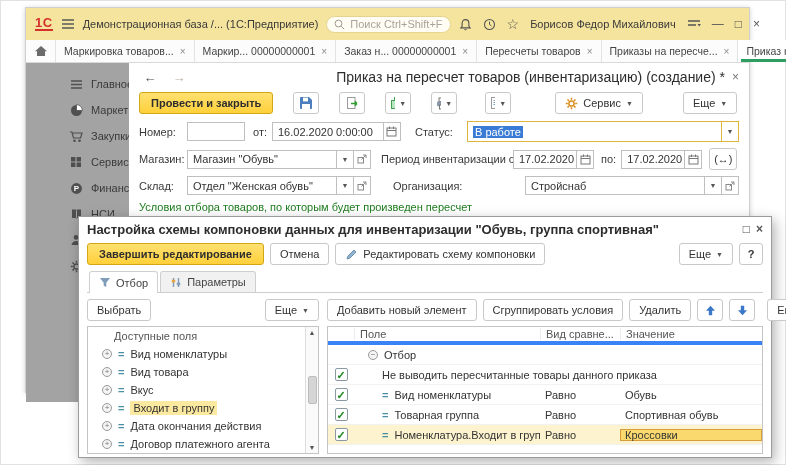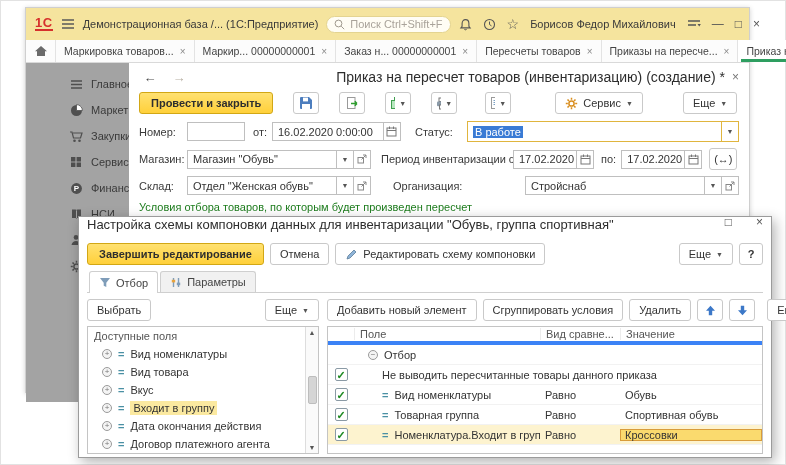--- a/index.html
+++ b/index.html
@@ -71,32 +71,32 @@
 .statusgrp { border:1px solid #e0b53e; }
 .statusgrp .fld { border:none; flex:1; }
 .statusgrp .mini { border:none; border-left:1px solid #e0b53e; }
 .sel { background:#3a7bd5; color:#fff; padding:0 2px; }
 .note { color:#1e7d1e; margin:3px 0 6px; white-space:nowrap; }
 .redframe { border:2px solid #b42a2a; padding:1px; margin-left:8px; flex:none; }
 
 
 .dialog { position:absolute; left:78px; top:216px; width:694px; height:242px;
   background:#fff; border:1px solid #9b9b9b; box-shadow:3px 4px 12px rgba(0,0,0,.3); padding:0 8px; }
-.dlghdr { height:24px; display:flex; align-items:flex-start; gap:24px; font-size:13px; color:#2d2d2d; }
+.dlghdr { height:24px; display:flex; align-items:center; gap:6px; font-size:13px; color:#2d2d2d;font-weight:bold; }
 .dlgtitle { flex:1; white-space:nowrap; overflow:hidden; }
 .dlgtb { display:flex; align-items:center; gap:6px; padding:2px 0 6px; }
 .dlgtabs { display:flex; gap:2px; height:22px; border-bottom:1px solid #cfcfcf; padding-left:2px; }
 .dtab { border:1px solid #cfcfcf; border-bottom:none; border-radius:3px 3px 0 0; padding:0 9px;
   display:flex; align-items:center; gap:5px; background:#f1f1f1; color:#444; }
 .dtab.active { background:#fff; margin-bottom:-1px; }
 .dlgbody { display:flex; gap:8px; padding-top:5px; }
 .leftpanel { width:232px; flex:none; }
 .paneltb { display:flex; align-items:center; gap:6px; margin-bottom:4px; height:24px; }
 .treebox { border:1px solid #c4c4c4; height:128px; position:relative; overflow:hidden; }
-.treehdr { height:18px; display:flex; align-items:center; padding:0 6px; color:#555; }
+.treehdr { height:18px; display:flex; align-items:center; padding:0 6px; color:#555;margin-left:20px; }
 .treeitem { height:18px; display:flex; align-items:center; gap:6px; padding-left:14px; white-space:nowrap; }
 .plus { width:10px; height:10px; border:1px solid #9a9a9a; border-radius:50%; font-size:8px; line-height:8px;
   display:flex; align-items:center; justify-content:center; color:#777; background:#f4f4f4; flex:none; }
 .eq { color:#4a90a4; font-weight:bold; flex:none; }
 .hl { background:#fbe9a0; padding:1px 3px; }
 .vsb { position:absolute; right:0; top:0; bottom:0; width:13px; border-left:1px solid #ddd; background:#fafafa;
   display:flex; flex-direction:column; align-items:center; justify-content:space-between; font-size:7px; color:#555; padding:2px 0; }
 .vsb .thumb { width:9px; height:28px; background:#d5d5d5; border:1px solid #bdbdbd; border-radius:2px; }
 
 .rightpanel { flex:1; display:flex; flex-direction:column; min-width:0; }

